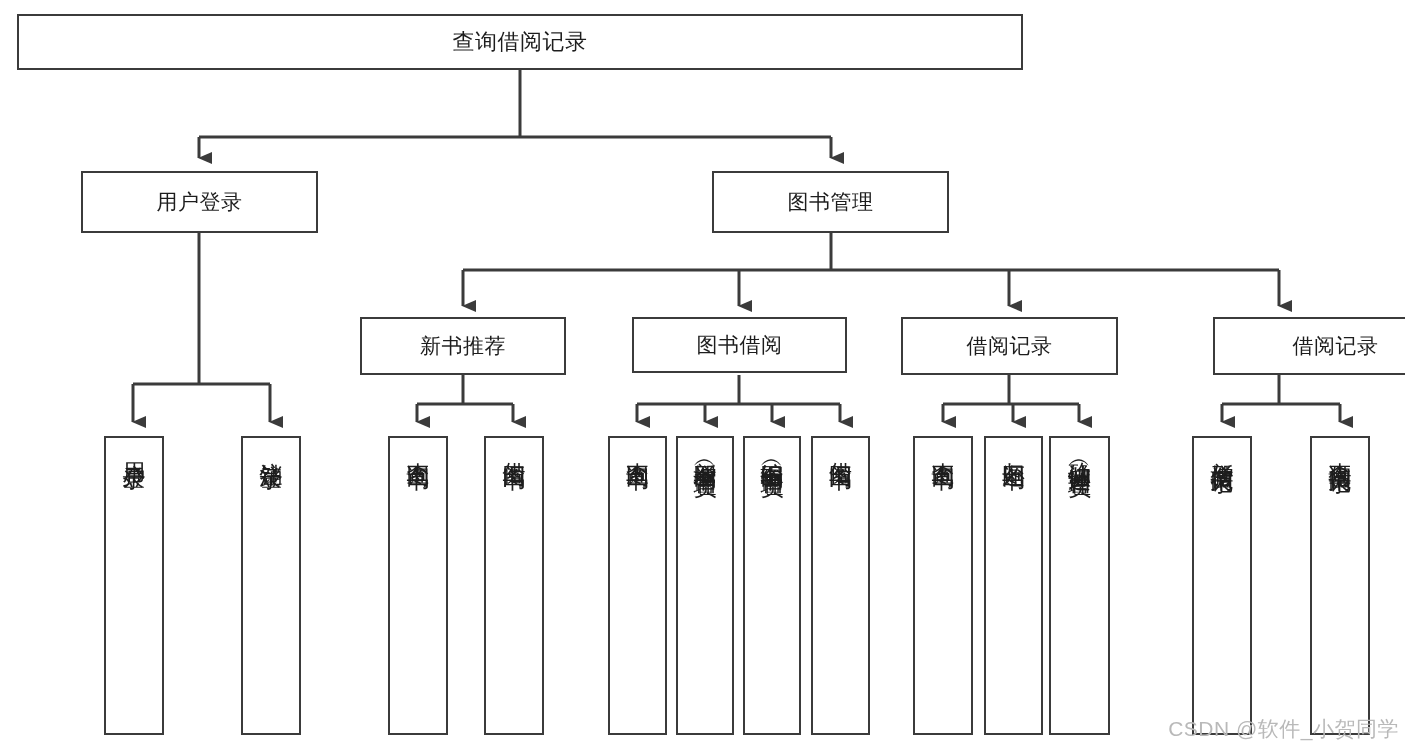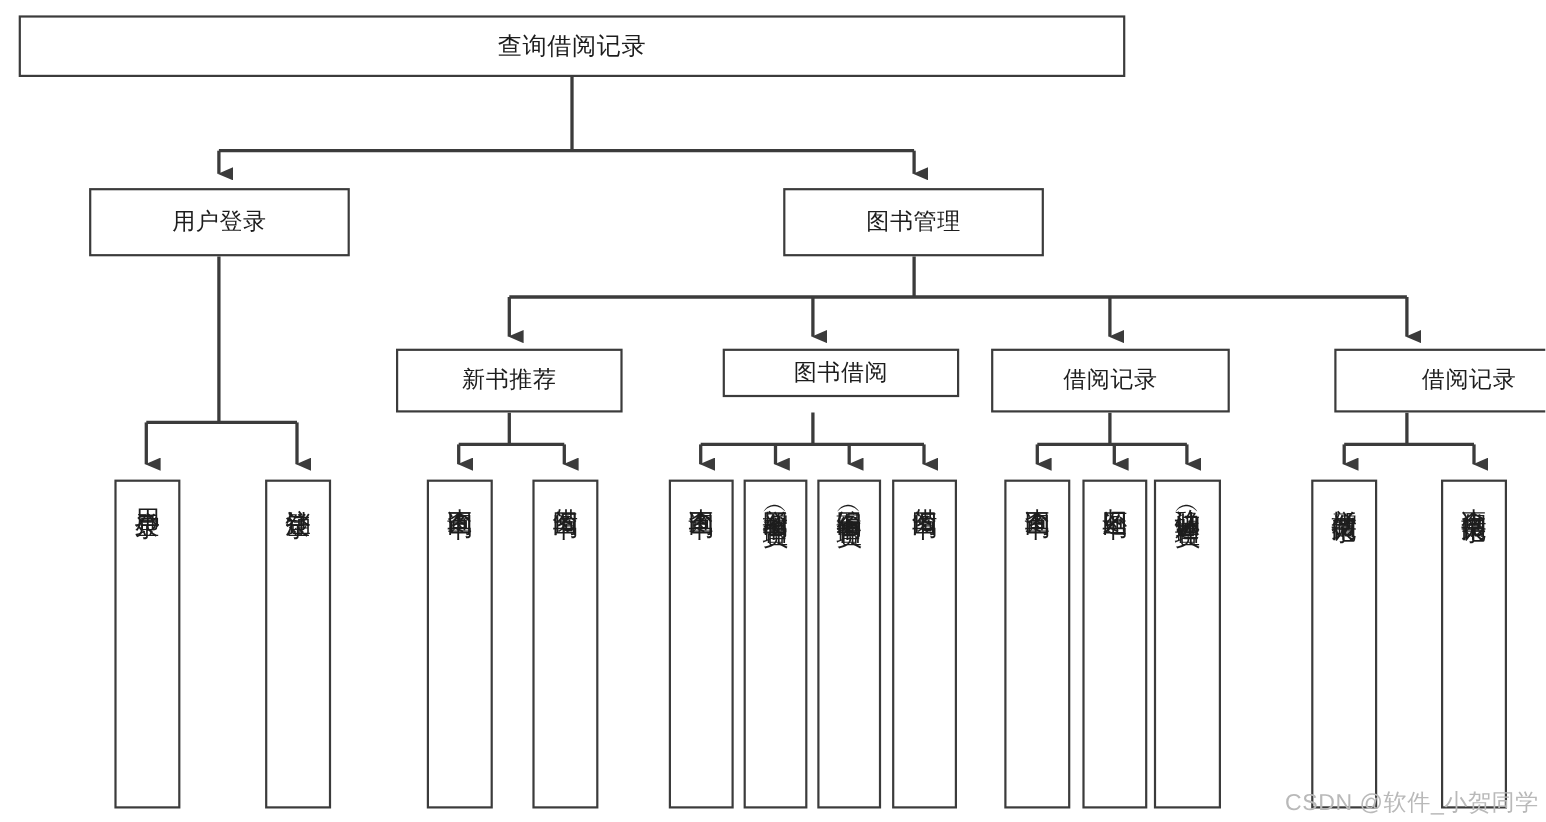--- a/index.html
+++ b/index.html
@@ -136,21 +136,21 @@
   </div>
 
   <div class="node horz" style="left:712px; top:171px; width:237px; height:62px;">
     <span class="label">图书管理</span>
   </div>
 
   <div class="node horz" style="left:360px; top:317px; width:206px; height:58px;">
     <span class="label">新书推荐</span>
   </div>
 
-  <div class="node horz" style="left:657px; top:317px; width:215px; height:44px;">
+  <div class="node horz" style="left:632px; top:317px; width:215px; height:56px;">
     <span class="label">图书借阅</span>
   </div>
 
   <div class="node horz" style="left:901px; top:317px; width:217px; height:58px;">
     <span class="label">借阅记录</span>
   </div>
 
   <div class="node horz" style="left:1213px; top:317px; width:213px; height:58px;padding-left:32px;">
     <span class="label">借阅记录</span>
   </div>

